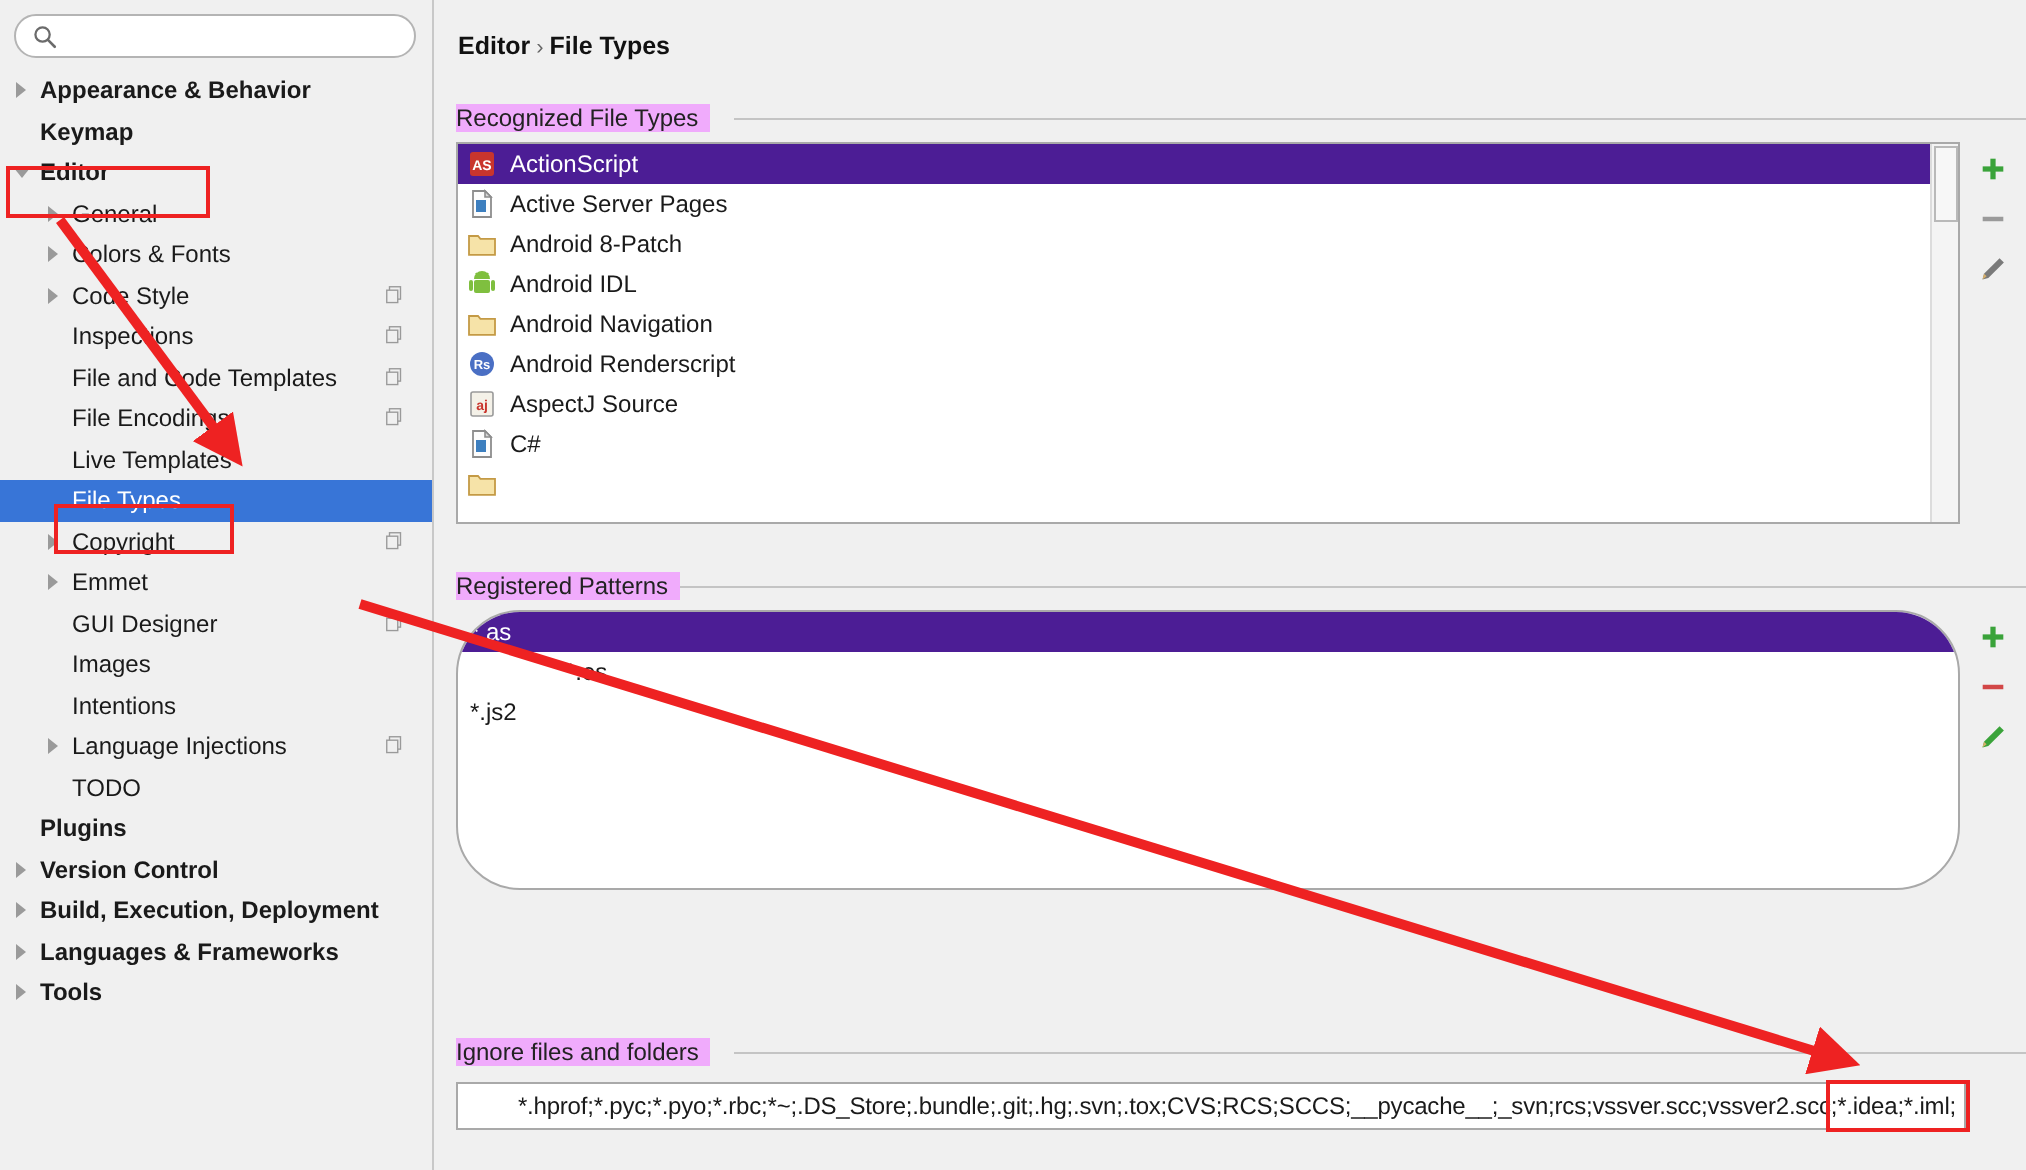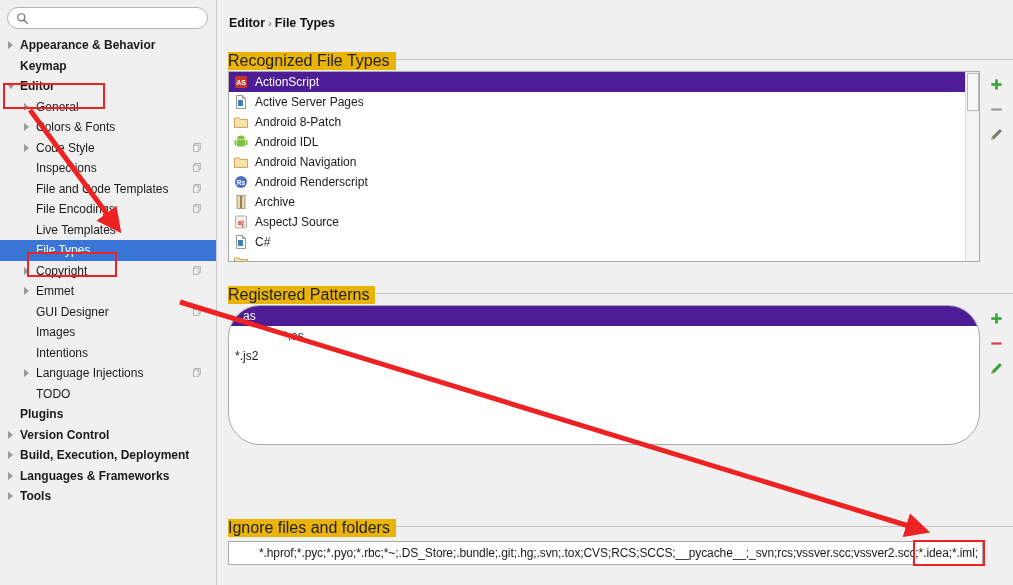--- a/index.html
+++ b/index.html
@@ -64,21 +64,21 @@
 
   
   .main { flex: 1 1 auto; position: relative; background: #f0f0f0; }
   .breadcrumb {
     position: absolute; left: 12px; top: 16px;
     font-size: 12.5px; font-weight: bold; color: #111;
   }
   .breadcrumb .sep { font-weight: normal; color: #666; font-size: 11px; padding: 0 3px; }
 
   .group-title {
-    position: absolute; font-size: 16px; color: #222; background: #eab308;
+    position: absolute; font-size: 12px; color: #222; background: #f0abfc;
     padding-right: 6px; z-index: 2;
   }
   .group-line {
     position: absolute; height: 1px; background: #c4c4c4;
   }
 
   .listpanel {
     position: absolute; background: #ffffff;
     border: 1px solid #a9a9a9;
     overflow: hidden;
@@ -312,33 +312,20 @@
               <path d="M1.5 4 h4.5 l1.2 1.4 h7.3 v8 h-13 z" fill="#f6e3a8" stroke="#c49a45" stroke-width="0.9"></path>
             </svg>
             <span>Android Navigation</span>
           </div>
           <div class="list-row">
             <svg viewBox="0 0 16 16" class="ficon">
               <circle cx="8" cy="8" r="6" fill="#4a6fc4"></circle>
               <text x="8" y="10.5" font-size="6.5" font-family="Liberation Sans" text-anchor="middle" fill="#fff" font-weight="bold">Rs</text>
             </svg>
             <span>Android Renderscript</span>
-          </div>
-          <div class="list-row">
-            <svg viewBox="0 0 16 16" class="ficon">
-              <rect x="4" y="1.5" width="8" height="13" fill="#e8d9b8" stroke="#a08a5e" stroke-width="0.8"></rect>
-              <rect x="7" y="1.5" width="2" height="13" fill="#b9a477"></rect>
-              <rect x="7" y="2.5" width="2" height="1" fill="#6d5c3a"></rect>
-              <rect x="7" y="4.5" width="2" height="1" fill="#6d5c3a"></rect>
-              <rect x="7" y="6.5" width="2" height="1" fill="#6d5c3a"></rect>
-              <rect x="7" y="8.5" width="2" height="1" fill="#6d5c3a"></rect>
-              <rect x="7" y="10.5" width="2" height="1" fill="#6d5c3a"></rect>
-              <rect x="7" y="12.5" width="2" height="1" fill="#6d5c3a"></rect>
-            </svg>
-            <span>Archive</span>
           </div>
           <div class="list-row">
             <svg viewBox="0 0 16 16" class="ficon">
               <rect x="2.5" y="2" width="11" height="12" rx="1" fill="#f4f1e8" stroke="#9a9a9a" stroke-width="0.8"></rect>
               <text x="8" y="11" font-size="7" font-family="Liberation Sans" text-anchor="middle" fill="#c9352d" font-weight="bold">aj</text>
             </svg>
             <span>AspectJ Source</span>
           </div>
           <div class="list-row">
             <svg viewBox="0 0 16 16" class="ficon">

